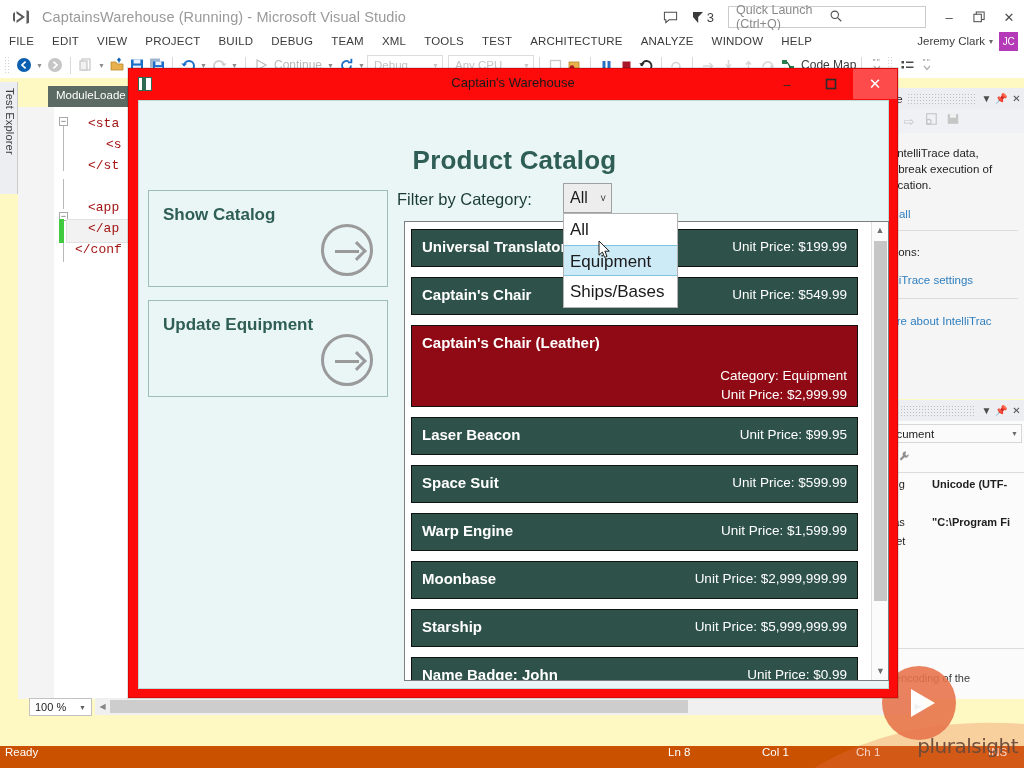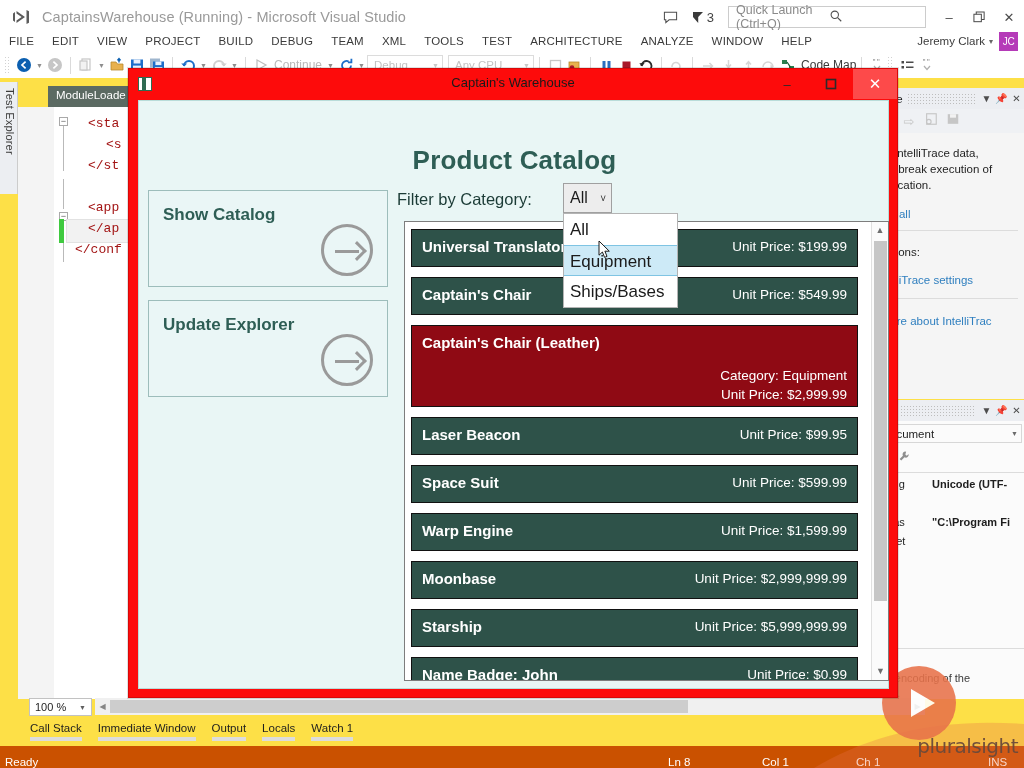--- a/index.html
+++ b/index.html
@@ -2,21 +2,21 @@
 <html><head>
 <meta charset="utf-8">
 <style>
   * { box-sizing: border-box; margin: 0; padding: 0; }
   html, body {
     width: 1024px; height: 768px;
     overflow: hidden;
     font-family: "Liberation Sans", sans-serif;
     background: #ffffff;
   }
-  #root { position: relative; width: 1024px; height: 768px; background: #fde047; padding-left: 13px; }
+  #root { position: relative; width: 1024px; height: 768px; background: #fef9c3; padding-left: 13px; }
 
   
   .vs-titlebar {
     position: absolute; left:0; top:0; width:1024px; height:34px;
     background:#ffffff; display:flex; align-items:center;
   }
   .vs-logo { width:26px; height:26px; margin-left:8px; display:flex; align-items:center; justify-content:center; }
   .vs-title { font-size:14.5px; color:#9a9a9a; margin-left:8px; letter-spacing:0.1px;}
   .tb-right { margin-left:auto; display:flex; align-items:center; height:34px; }
   .tb-icon { width:30px; height:30px; display:flex; align-items:center; justify-content:center; color:#555; }
@@ -113,21 +113,21 @@
     position:absolute; left:95px; top:698px; width:830px; height:17px; background:#f0f0f0;
     display:flex; align-items:center;
   }
   .hscroll .arr { width:15px; text-align:center; color:#868686; font-size:8px; }
   .hscroll .thumb { height:13px; background:#cdcdcd; }
   .bot-tabs { position:absolute; left:22px; top:719px; display:flex; gap:0; }
   .bot-tab { font-size:11.5px; color:#1e1e1e; padding:3px 8px 6px 8px; }
   .bot-tab .ul { display:block; height:4px; background:#dcdcdc; margin-top:3px; }
   .statusbar {
     position:absolute; left:0; top:746px; width:1024px; height:22px; background:#ca5100;
-    color:#fff; font-size:11.5px; display:flex; align-items:flex-end;
+    color:#fff; font-size:11.5px; display:flex; align-items:flex-start;
   }
   .sb-ready { padding-left:5px; }
   .sb-cell { position:absolute; }
 
   
   .ps-wm { position:absolute; right:0; bottom:0; width:210px; height:110px; pointer-events:none; }
   .ps-circle {
     position:absolute; right:68px; bottom:28px; width:74px; height:74px; border-radius:50%;
     background:#e8724a; opacity:.88; display:flex; align-items:center; justify-content:center;
   }
@@ -569,37 +569,20 @@
 
   <div class="zoom-combo">
     <span>100 %</span>
     <span class="cc">▼</span>
   </div>
   <div class="hscroll">
     <span class="arr">◀</span>
     <span class="thumb" style="width:578px;"></span>
     <span class="arr" style="margin-left:auto;">▶</span>
   </div>
-  <div class="bot-tabs">
-    <div class="bot-tab">
-      <span>Call Stack</span><span class="ul"></span>
-    </div>
-    <div class="bot-tab">
-      <span>Immediate Window</span><span class="ul"></span>
-    </div>
-    <div class="bot-tab">
-      <span>Output</span><span class="ul"></span>
-    </div>
-    <div class="bot-tab">
-      <span>Locals</span><span class="ul"></span>
-    </div>
-    <div class="bot-tab">
-      <span>Watch 1</span><span class="ul"></span>
-    </div>
-  </div>
 
   <div class="statusbar">
     <span class="sb-ready">Ready</span>
     <span class="sb-cell" style="left:668px;">Ln 8</span>
     <span class="sb-cell" style="left:762px;">Col 1</span>
     <span class="sb-cell" style="left:856px;">Ch 1</span>
     <span class="sb-cell" style="left:988px;">INS</span>
   </div>
 
   <div class="ps-wm">
@@ -632,21 +615,21 @@
 
     <div class="app-client">
 
       <div class="app-heading">Product Catalog</div>
 
       <div class="navbtn" style="left:9px; top:89px;">
         <span class="lbl">Show Catalog</span>
         <span class="circ-arrow"></span>
       </div>
       <div class="navbtn" style="left:9px; top:199px;">
-        <span class="lbl">Update Explorer</span>
+        <span class="lbl">Update Equipment</span>
         <span class="circ-arrow"></span>
       </div>
 
       <div class="filter-label">Filter by Category:</div>
       <div class="filter-combo">
         <span>All</span>
         <span class="cc">˅</span>
       </div>
 
       <div class="catalog-box">

